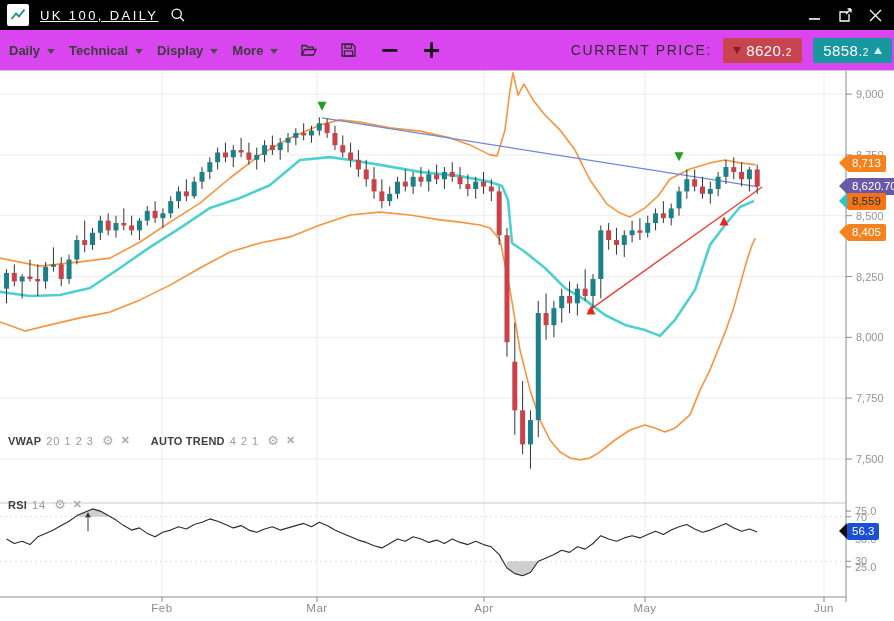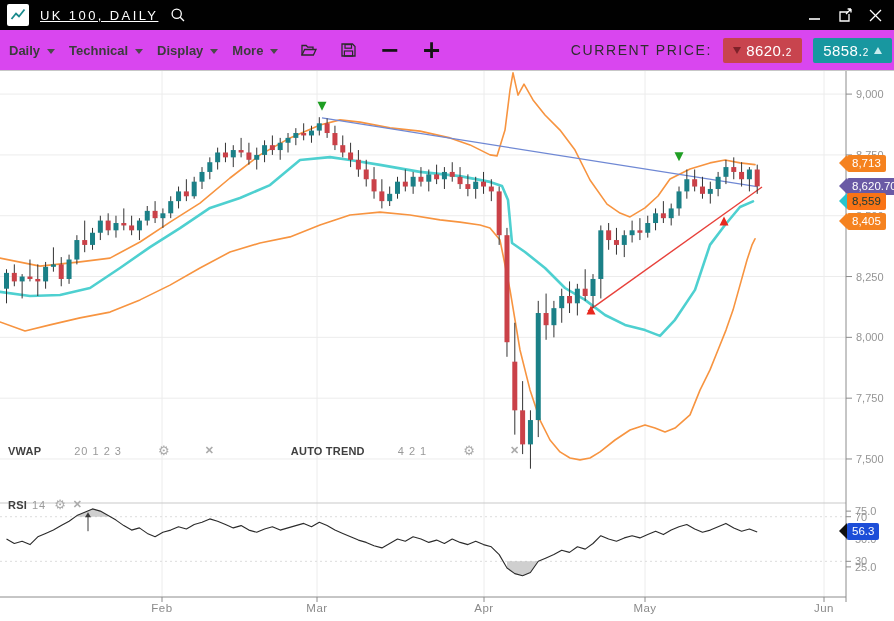--- a/index.html
+++ b/index.html
@@ -405,21 +405,21 @@
       <text x="317" y="541" font-size="11.5" fill="#8a8a8a" text-anchor="middle" letter-spacing="0.5" font-family="Liberation Sans, sans-serif">Mar</text>
       <line x1="484" y1="526" x2="484" y2="531" stroke="#8c8c8c"></line>
       <text x="484" y="541" font-size="11.5" fill="#8a8a8a" text-anchor="middle" letter-spacing="0.5" font-family="Liberation Sans, sans-serif">Apr</text>
       <line x1="645" y1="526" x2="645" y2="531" stroke="#8c8c8c"></line>
       <text x="645" y="541" font-size="11.5" fill="#8a8a8a" text-anchor="middle" letter-spacing="0.5" font-family="Liberation Sans, sans-serif">May</text>
       <line x1="824" y1="526" x2="824" y2="531" stroke="#8c8c8c"></line>
       <text x="824" y="541" font-size="11.5" fill="#8a8a8a" text-anchor="middle" letter-spacing="0.5" font-family="Liberation Sans, sans-serif">Jun</text>
     </g>
   </svg>
 
-<div class="ind-row" style="top:444px;gap:28px;">
+<div class="ind-row" style="top:434px;">
   <span class="ind-name">VWAP</span>
   <span class="ind-params">20 1 2 3</span>
   <span class="ind-ico">⚙</span>
   <span class="ind-ico ind-x">✕</span>
   <span class="ind-gap"></span>
   <span class="ind-name">AUTO TREND</span>
   <span class="ind-params">4 2 1</span>
   <span class="ind-ico">⚙</span>
   <span class="ind-ico ind-x">✕</span>
 </div>
@@ -427,15 +427,15 @@
   <span class="ind-name">RSI</span>
   <span class="ind-params">14</span>
   <span class="ind-ico">⚙</span>
   <span class="ind-ico ind-x">✕</span>
 </div>
 
 <div id="tags">
     <div class="tag" style="background: rgb(245, 130, 31); color: rgb(255, 255, 255); top: 155.419px;">8,713<span class="tag-arrow" style="border-right: 8px solid rgb(245, 130, 31);"></span></div>
     <div class="tag" style="background: rgb(106, 90, 165); color: rgb(255, 255, 255); top: 177.87px;">8,620.70<span class="tag-arrow" style="border-right: 8px solid rgb(106, 90, 165);"></span></div>
     <div class="tag" style="background: #f97316; color: rgb(16, 58, 60); top: 192.878px;">8,559<span class="tag-arrow" style="border-right: 8px solid rgb(41, 197, 206);"></span></div>
-    <div class="tag" style="background: rgb(245, 130, 31); color: rgb(255, 255, 255); top: 213px;">8,405<span class="tag-arrow" style="border-right: 8px solid rgb(245, 130, 31);"></span></div>
+    <div class="tag" style="background: rgb(245, 130, 31); color: rgb(255, 255, 255); top: 224px;">8,405<span class="tag-arrow" style="border-right: 8px solid rgb(245, 130, 31);"></span></div>
     <div class="tag" style="background: #1d4ed8; color: rgb(255, 255, 255); top: 523.492px;">56.3<span class="tag-arrow" style="border-right: 8px solid rgb(16, 16, 16);"></span></div>
   </div>
 
 </body></html>

